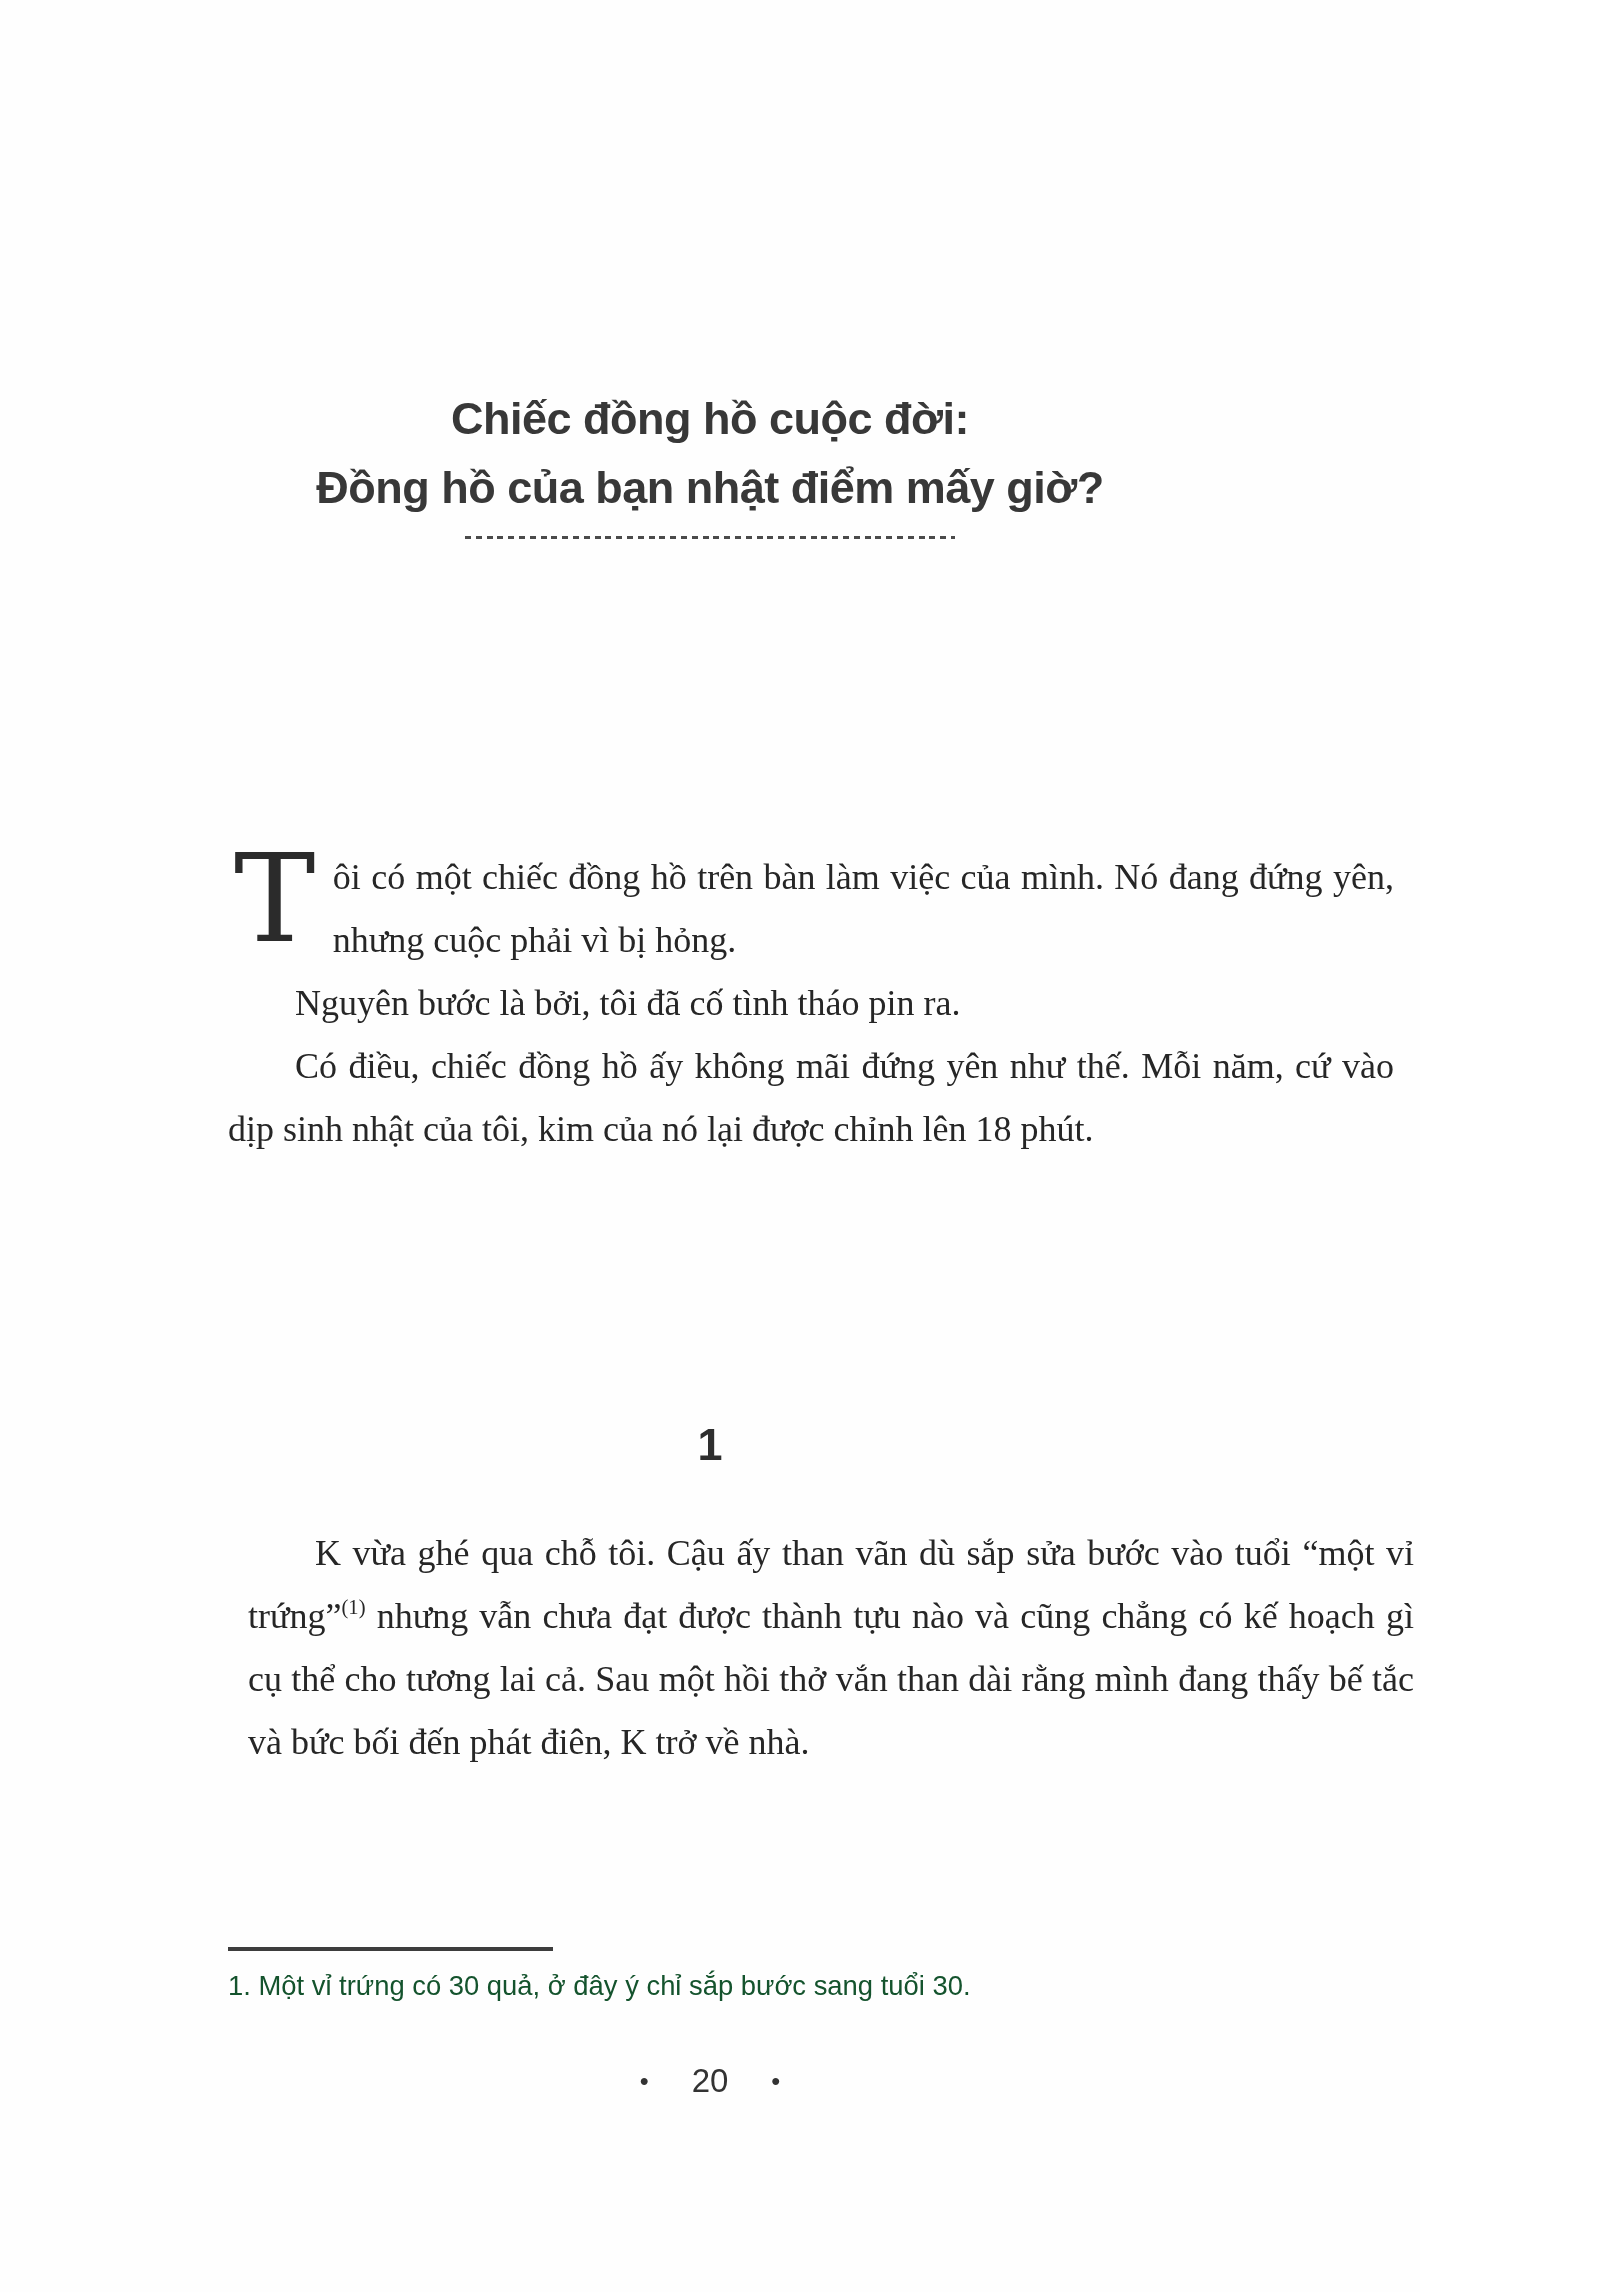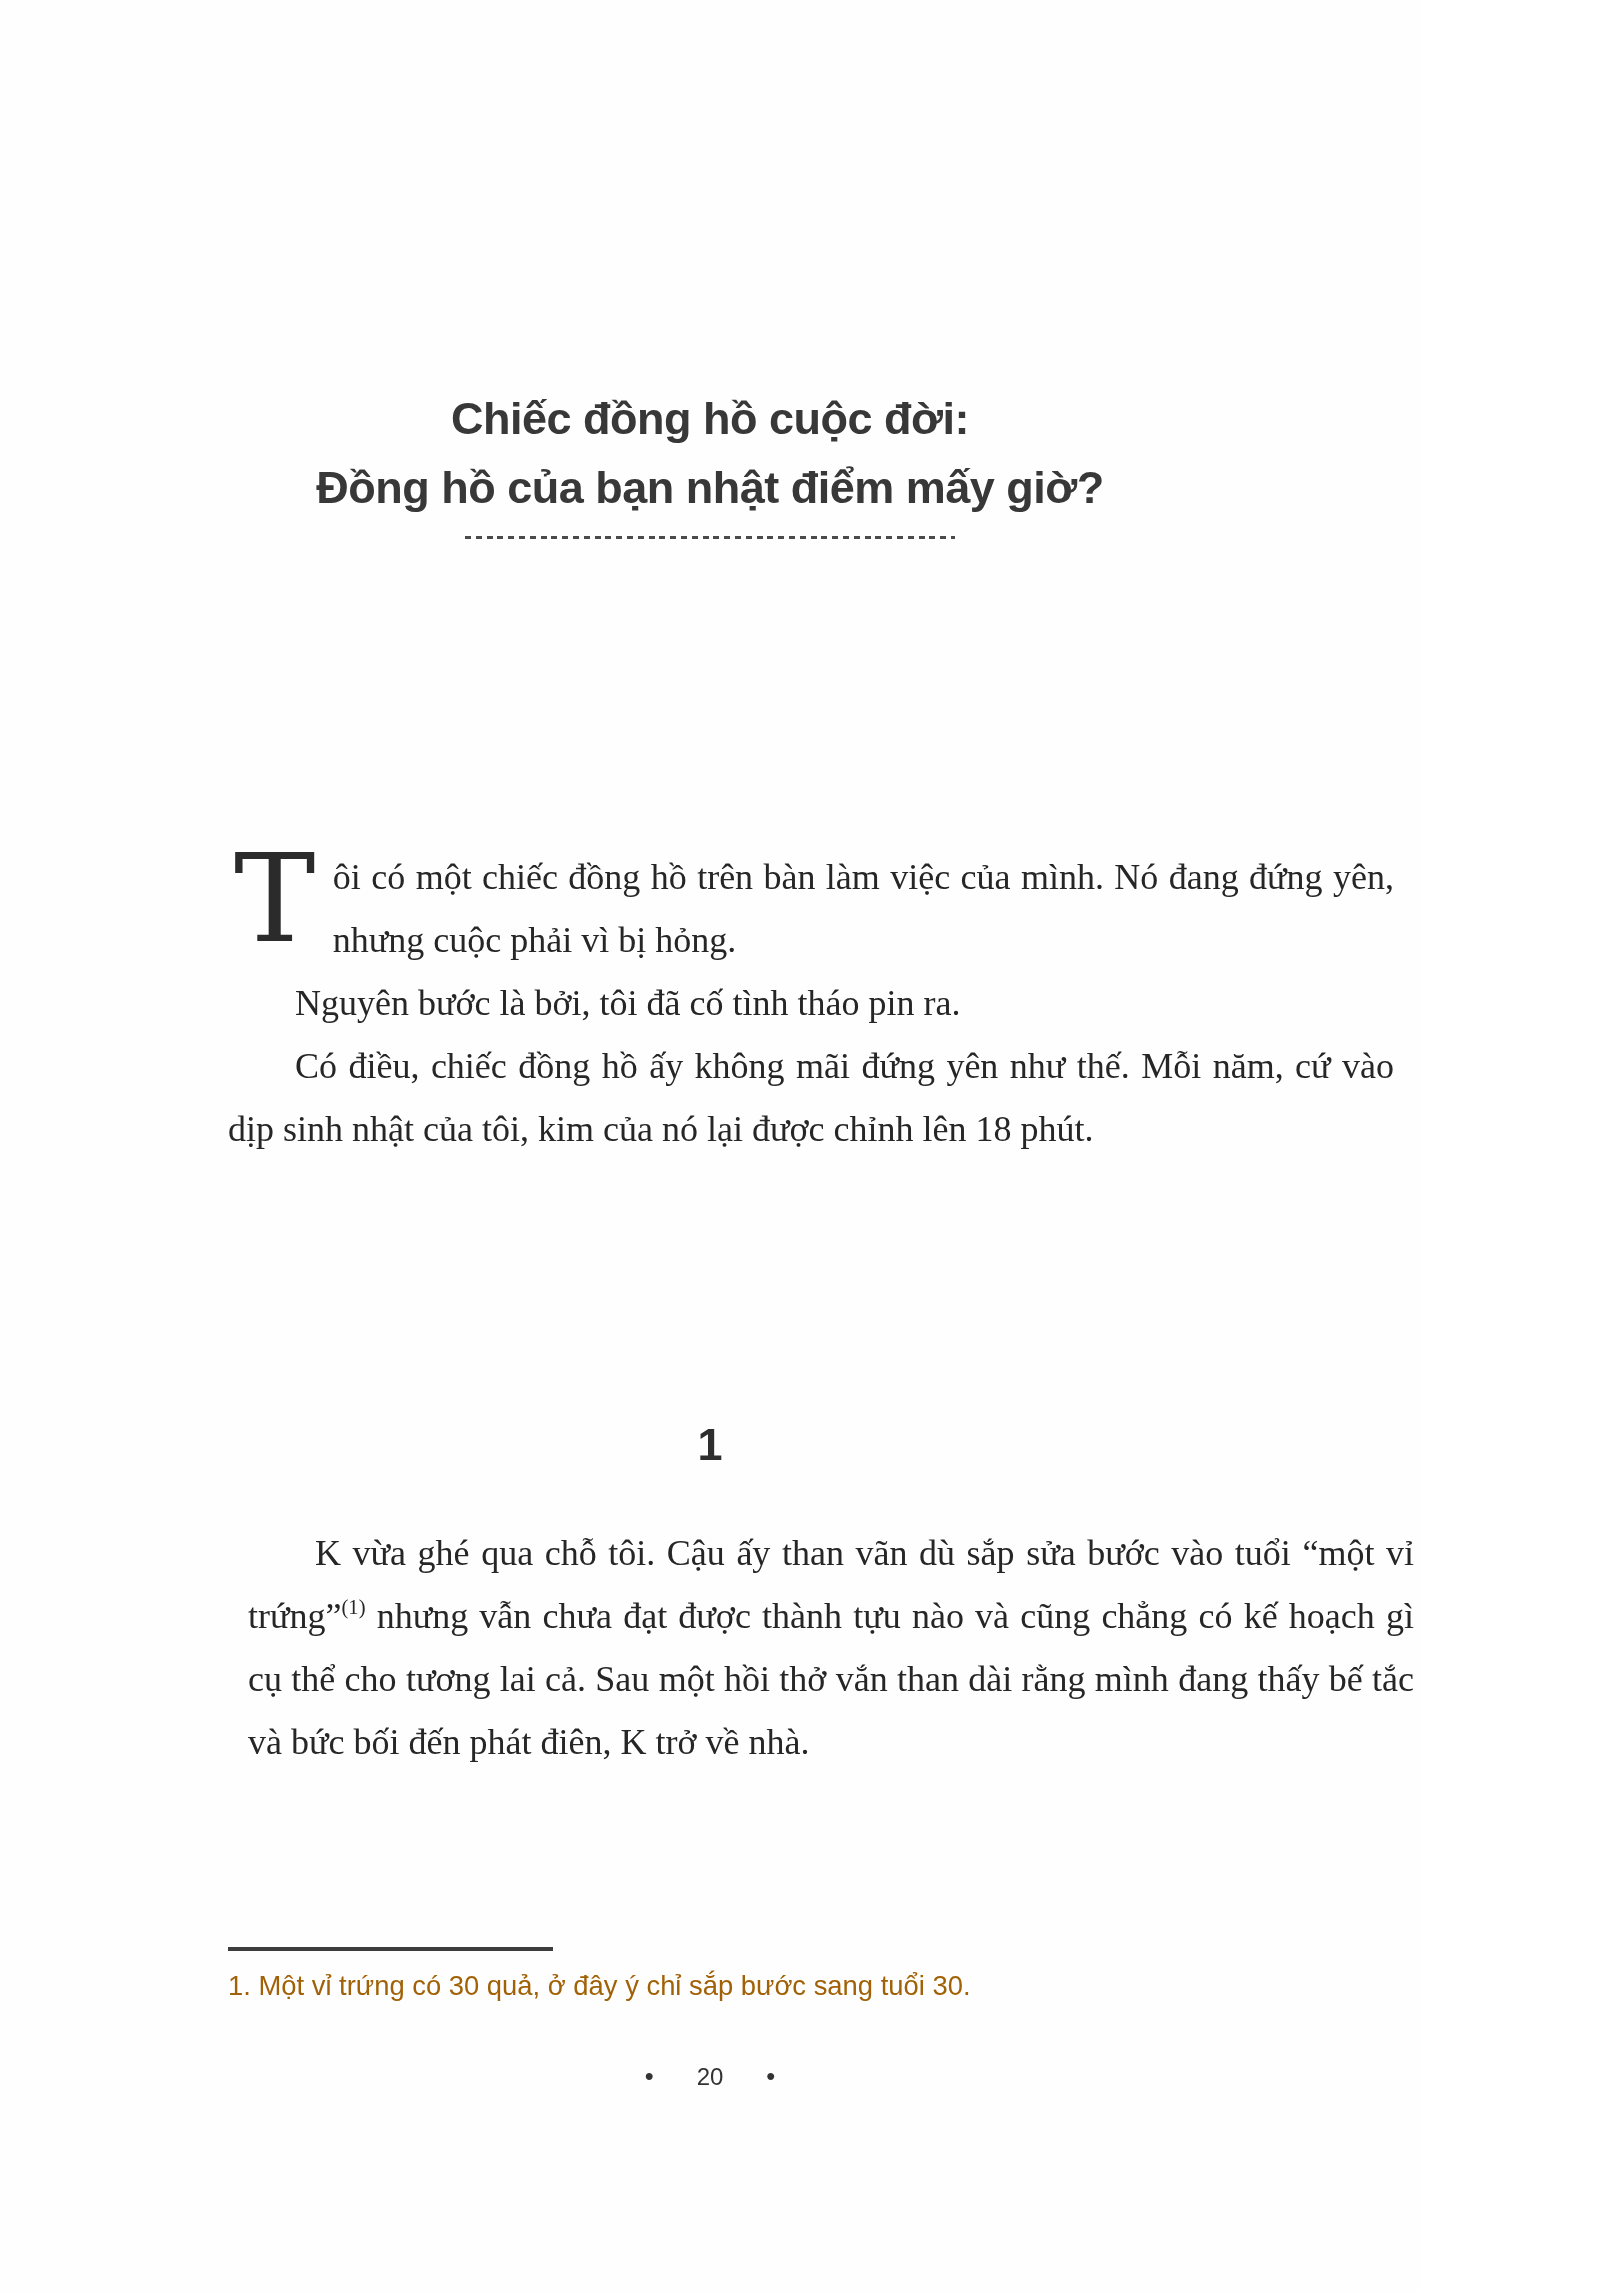--- a/index.html
+++ b/index.html
@@ -97,38 +97,38 @@
   }
   .footnote {
     position: absolute;
     top: 1966px;
     left: 228px;
     width: 1196px;
     margin: 0;
     font-family: "Liberation Sans", sans-serif;
     font-size: 27.4px;
     line-height: 39px;
-    color: #a16207;
+    color: #14532d;
   }
 
   
   .page-number {
     position: absolute;
     top: 2062px;
     left: 0;
     right: 0;
     display: flex;
     justify-content: center;
     align-items: center;
     gap: 43px;
     font-family: "Liberation Sans", sans-serif;
     color: #333333;
   }
   .pn-bullet { font-size: 25.5px; }
-  .pn-value  { font-size: 24px; }
+  .pn-value  { font-size: 33px; }
 </style>
 </head>
 <body>
 
 <div class="page">
 
   <header class="chapter-header">
     <h1 class="chapter-title">
       <span class="title-line">Chiếc đồng hồ cuộc đời:</span>
       <span class="title-line">Đồng hồ của bạn nhật điểm mấy giờ?</span>

